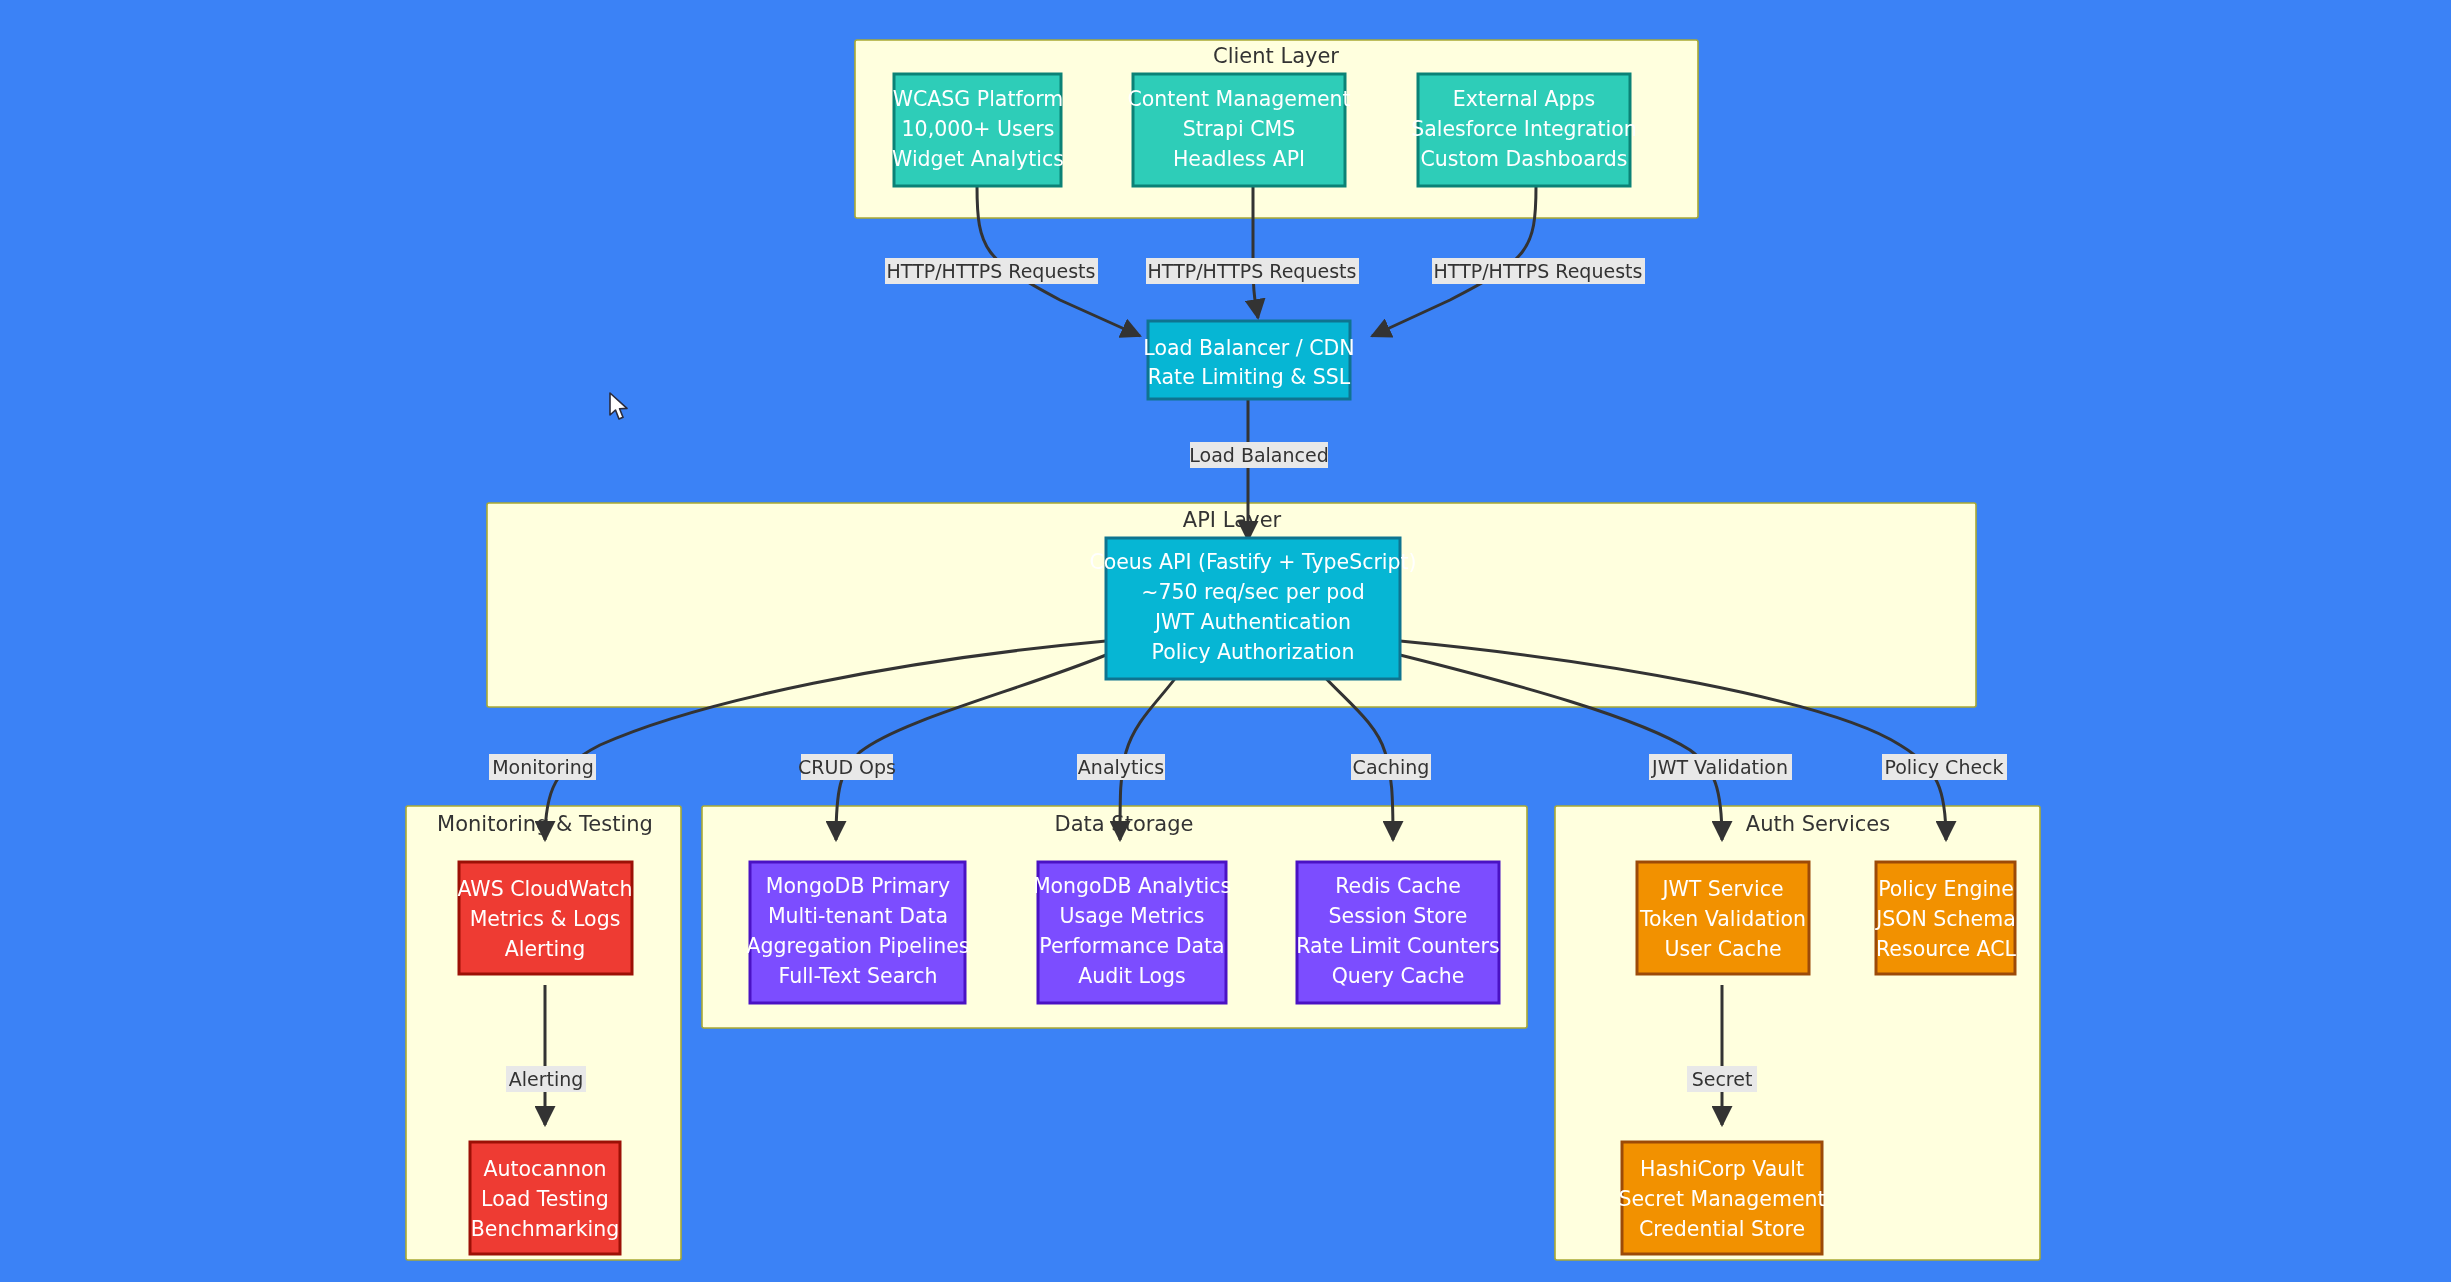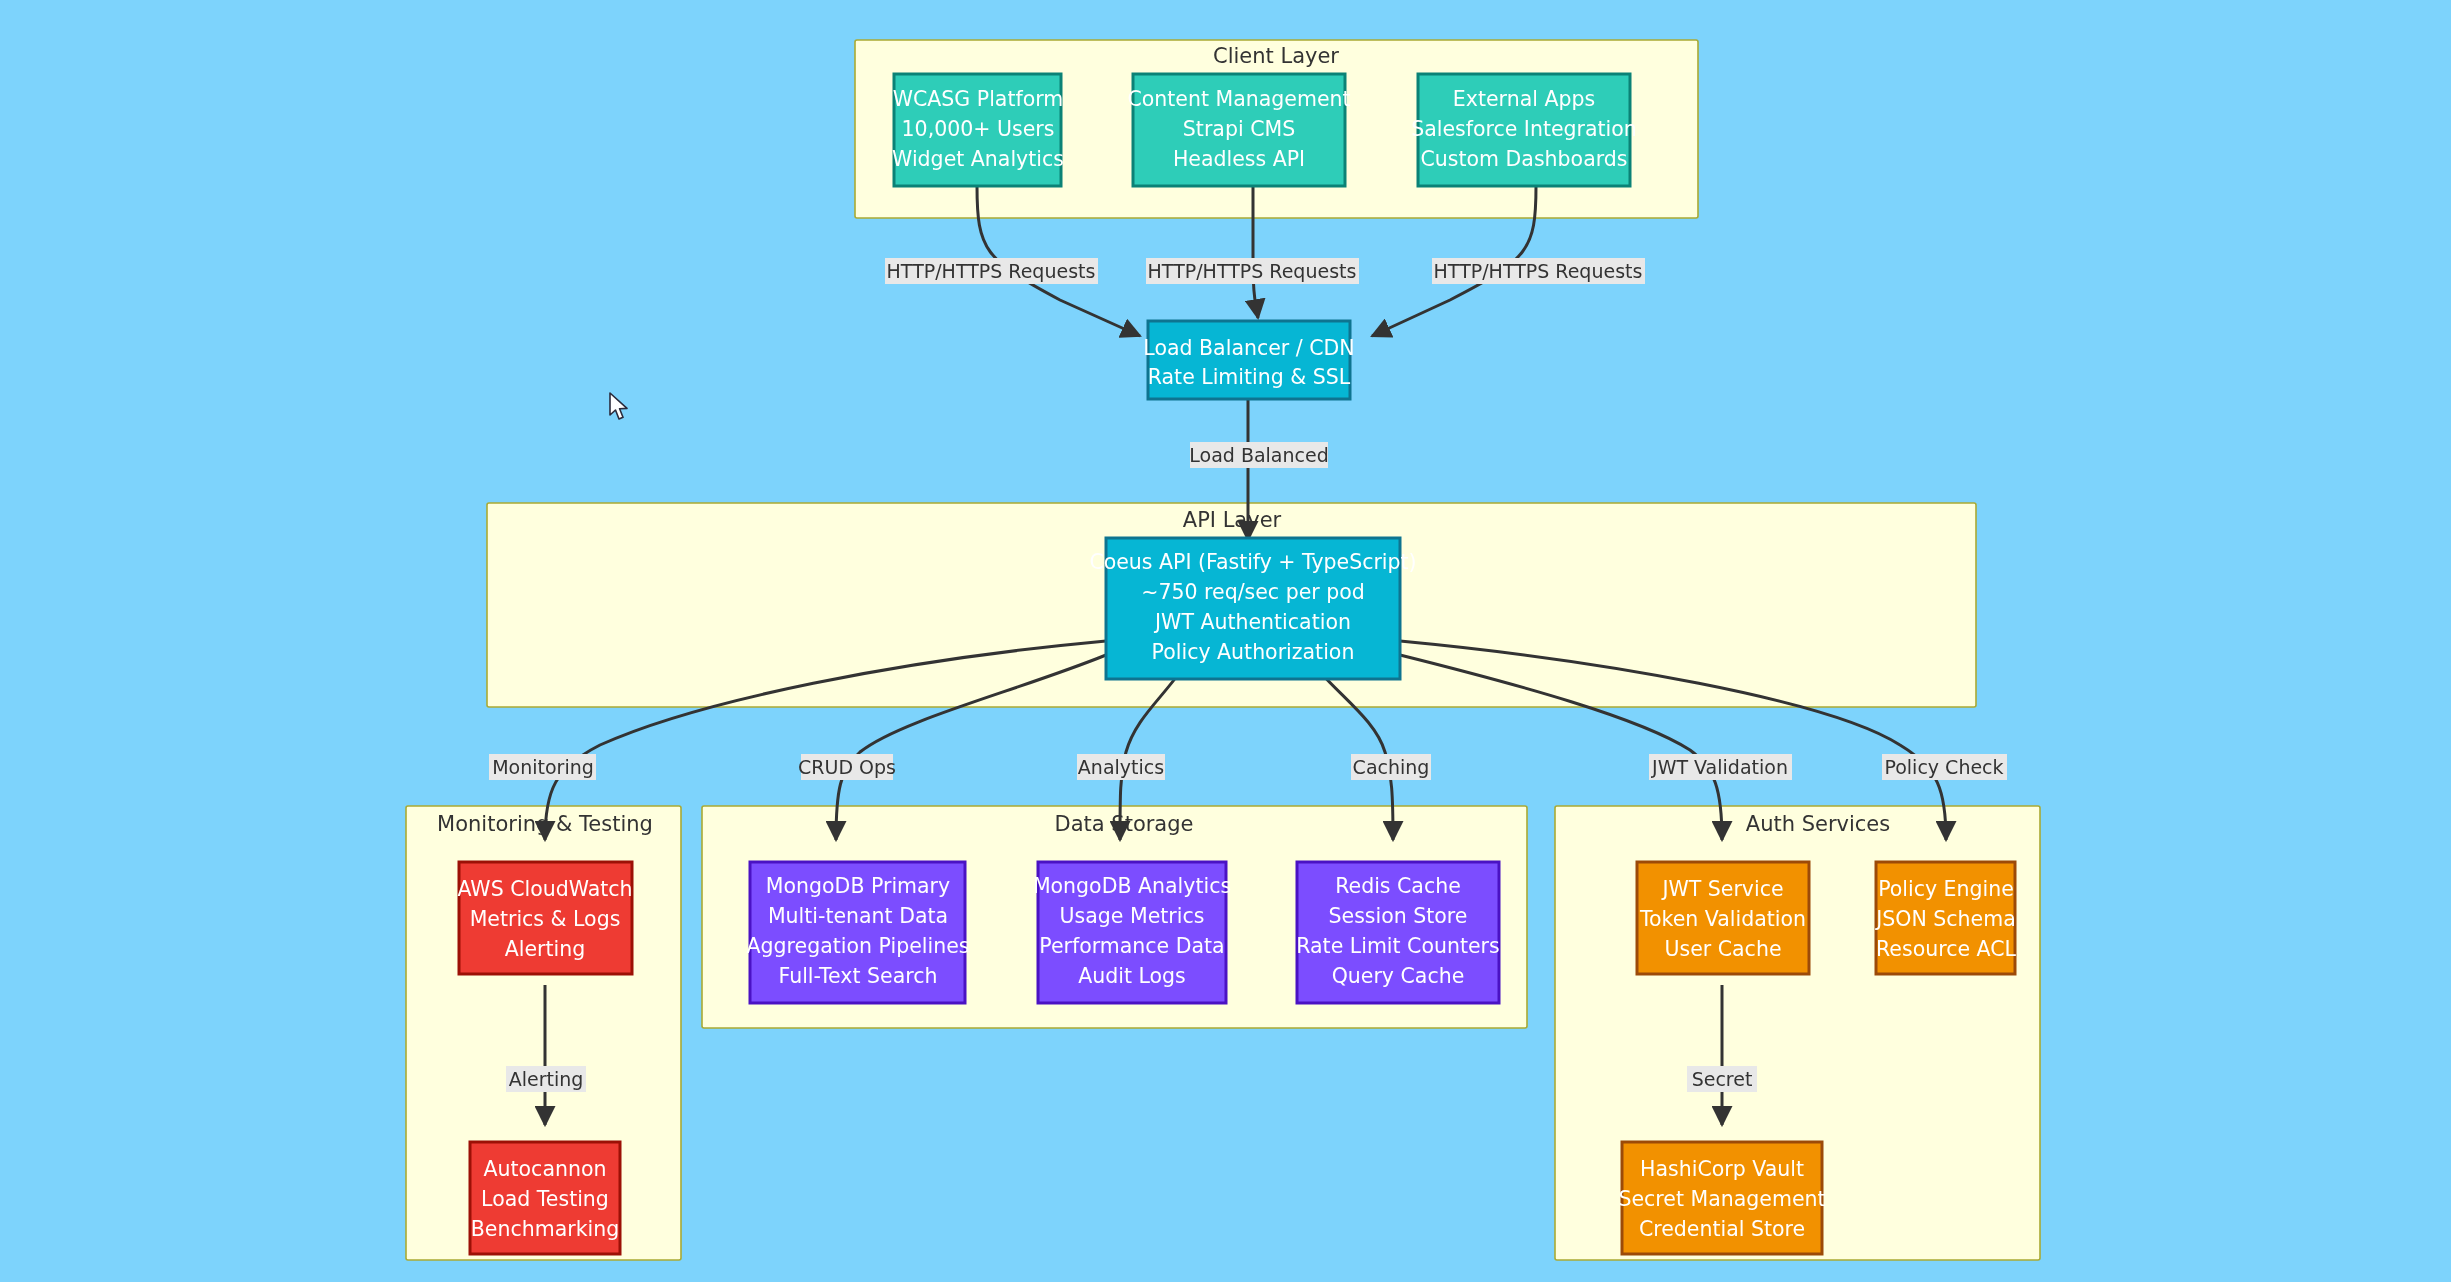--- a/index.html
+++ b/index.html
@@ -1,18 +1,18 @@
 <!DOCTYPE html>
 <html><head>
 <meta charset="utf-8">
 <style>
   html,body{margin:0;padding:0;background:#ffffff;}
   body{width:2451px;height:1282px;overflow:hidden;
        font-family:"DejaVu Sans","Liberation Sans",sans-serif;}
-  #stage{position:relative;width:2451px;height:1282px;background:#7dd3fc;}
+  #stage{position:relative;width:2451px;height:1282px;background:#3b82f6;}
   svg#diagram{position:absolute;left:0;top:0;width:2451px;height:1282px;}
   .cluster-rect{fill:#ffffde;stroke:#aaaa33;stroke-width:1.6px;}
   .cluster-label{font-size:21px;fill:#333333;text-anchor:middle;dominant-baseline:middle;}
   .node-rect{stroke-width:3px;}
   .node-text{font-size:20.5px;fill:#ffffff;text-anchor:middle;dominant-baseline:middle;}
   .edge-path{fill:none;stroke:#333333;stroke-width:3px;}
   .edge-label-bg{fill:#e8e8e8;}
   .edge-label-text{font-size:19px;fill:#333333;text-anchor:middle;dominant-baseline:middle;}
   #cursor{position:absolute;pointer-events:none;}
 </style>

